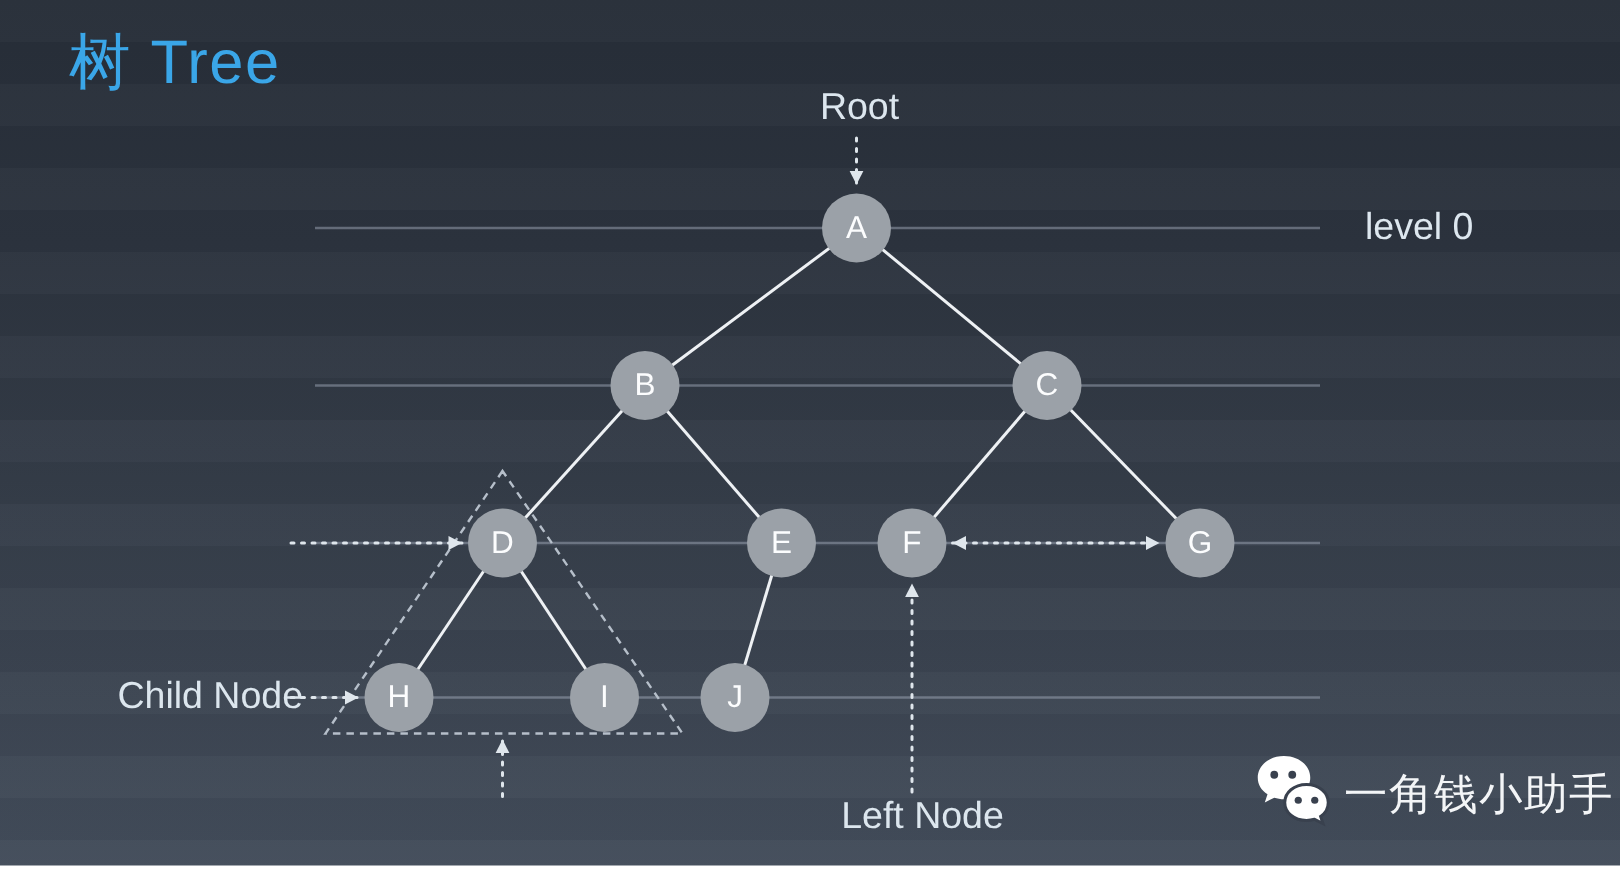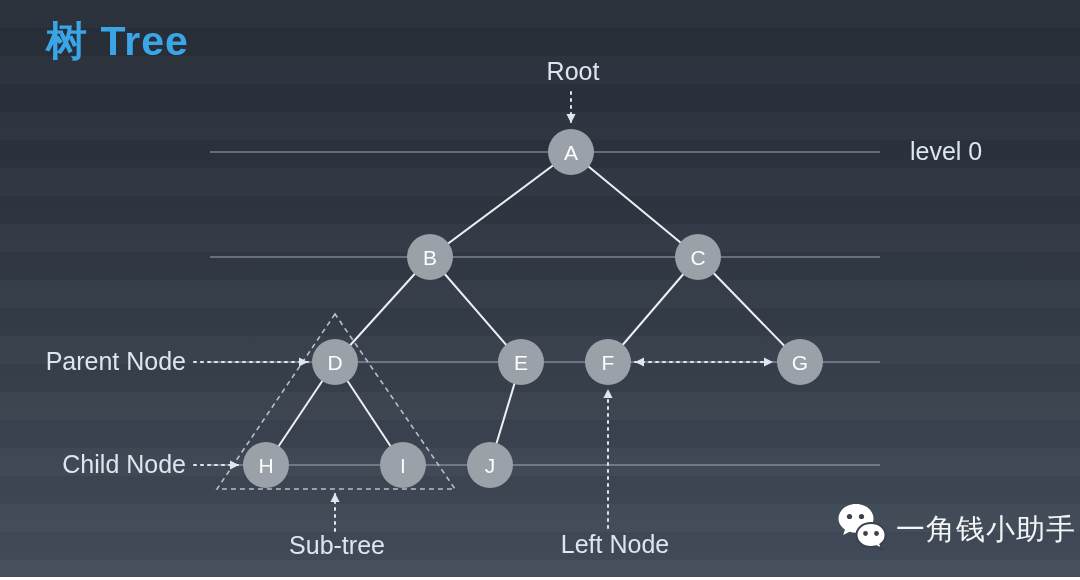--- a/index.html
+++ b/index.html
@@ -3,28 +3,28 @@
 <meta charset="utf-8">
 <style>
   html,body{margin:0;padding:0;background:#1a1f27;}
   .canvas{
     position:relative;width:1080px;height:580px;overflow:hidden;
     font-family:"Liberation Sans","DejaVu Sans",sans-serif;
     background:linear-gradient(180deg,#272e38 0%,#2c333e 28%,#343c48 55%,#3b4451 78%,#434d5b 100%);
   }
   .bands{position:absolute;inset:0;pointer-events:none;
     background:repeating-linear-gradient(180deg,rgba(255,255,255,0.018) 0 28px,rgba(0,0,0,0.022) 28px 56px);}
-  .title{position:absolute;left:46px;top:14px;font-size:41px;font-weight:700;color:#3aa6e8;letter-spacing:1px;}
+  .title{position:absolute;left:46px;top:14px;font-size:41px;font-weight:400;color:#3aa6e8;letter-spacing:1px;}
   svg.diagram{position:absolute;left:0;top:0;}
   .lvl{position:absolute;left:910px;width:160px;font-size:25px;color:#dde7ef;}
   .lv0{top:137px}.lv1{top:242px}.lv2{top:347px}.lv3{top:450px}
   .anno{position:absolute;font-size:25px;color:#dce6ee;white-space:nowrap;}
   .root-label{left:573px;top:57px;transform:translateX(-50%);}
   .parent-label{left:0;width:186px;text-align:right;top:347px;}
-  .child-label{left:0;width:186px;text-align:right;top:450px;}
+  .child-label{left:0;width:186px;text-align:right;top:450px;padding-left:16px;}
   .siblings-label{left:704px;top:329px;transform:translateX(-50%);}
   .subtree-label{left:337px;top:531px;transform:translateX(-50%);}
   .leftnode-label{left:615px;top:530px;transform:translateX(-50%);}
   .watermark{position:absolute;left:836px;top:502px;display:flex;align-items:center;gap:8px;}
   .watermark .wm-text{font-size:29px;color:#f3f5f7;letter-spacing:1px;}
   .bottom-bar{position:absolute;left:0;bottom:0;width:100%;height:3px;background:#ffffff;}
 </style>
 </head>
 <body>
 
@@ -79,23 +79,21 @@
       <text x="266" y="465" fill="#fcfdfe" font-size="21" text-anchor="middle" dominant-baseline="central" font-family="&quot;Liberation Sans&quot;,&quot;DejaVu Sans&quot;,sans-serif">H</text>
       <circle cx="403" cy="465" r="23" fill="#9ba1a8"></circle>
       <text x="403" y="465" fill="#fcfdfe" font-size="21" text-anchor="middle" dominant-baseline="central" font-family="&quot;Liberation Sans&quot;,&quot;DejaVu Sans&quot;,sans-serif">I</text>
       <circle cx="490" cy="465" r="23" fill="#9ba1a8"></circle>
       <text x="490" y="465" fill="#fcfdfe" font-size="21" text-anchor="middle" dominant-baseline="central" font-family="&quot;Liberation Sans&quot;,&quot;DejaVu Sans&quot;,sans-serif">J</text>
     </svg>
 
   <div class="lvl lv0">level 0</div>
 
   <div class="anno root-label">Root</div>
-  <div class="anno parent-label">Parent Node</div>
   <div class="anno child-label">Child Node</div>
-  <div class="anno subtree-label">Sub-tree</div>
   <div class="anno leftnode-label">Left Node</div>
 
   <div class="watermark">
     <svg width="52" height="56" viewBox="0 0 52 56">
       <g>
         <path fill="#ffffff" d="M20 2 C10 2 2.5 8.5 2.5 16.5 C2.5 21 5 25 9 27.5 L7.2 33 L13.5 29.8 C15.5 30.4 17.7 30.8 20 30.8 C30 30.8 37.5 24.4 37.5 16.5 C37.5 8.5 30 2 20 2 Z"></path>
         <circle cx="13.5" cy="14.5" r="2.6" fill="#39414e"></circle>
         <circle cx="25.5" cy="14.5" r="2.6" fill="#39414e"></circle>
         <path fill="#ffffff" stroke="#39414e" stroke-width="2" d="M35 21 C26.7 21 20.5 26.3 20.5 33 C20.5 39.7 26.7 45 35 45 C36.9 45 38.7 44.7 40.4 44.2 L46 47 L44.4 42.3 C47.7 40.1 49.5 36.8 49.5 33 C49.5 26.3 43.3 21 35 21 Z"></path>
         <circle cx="29.5" cy="31.5" r="2.4" fill="#39414e"></circle>

